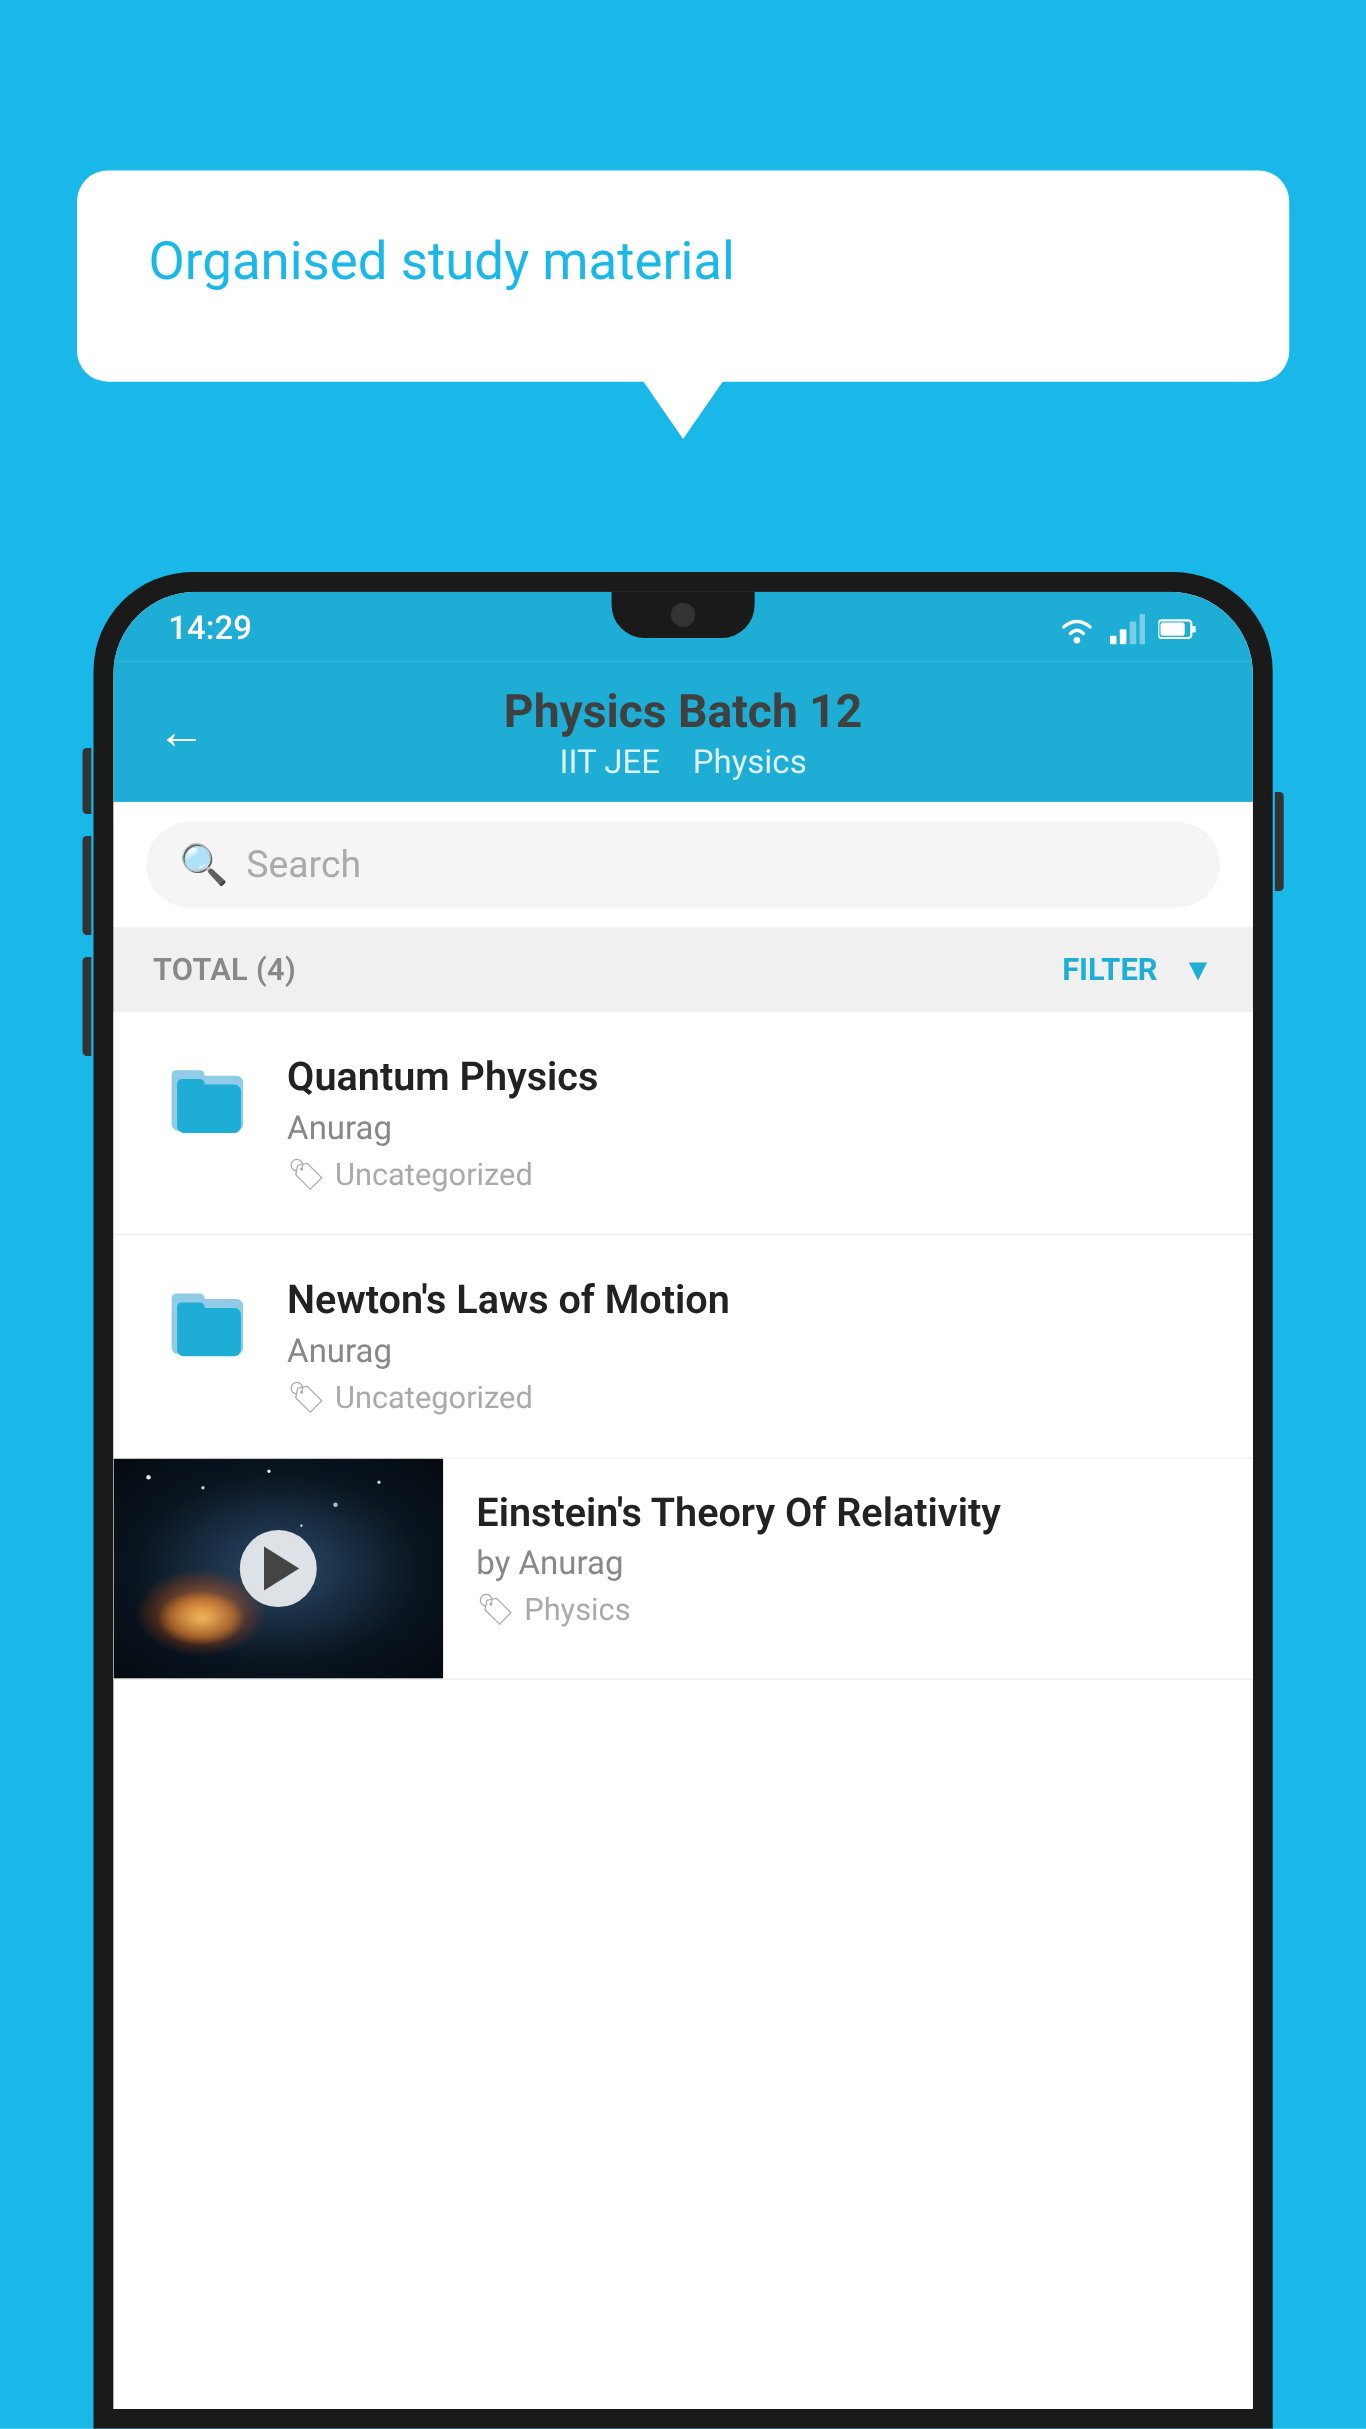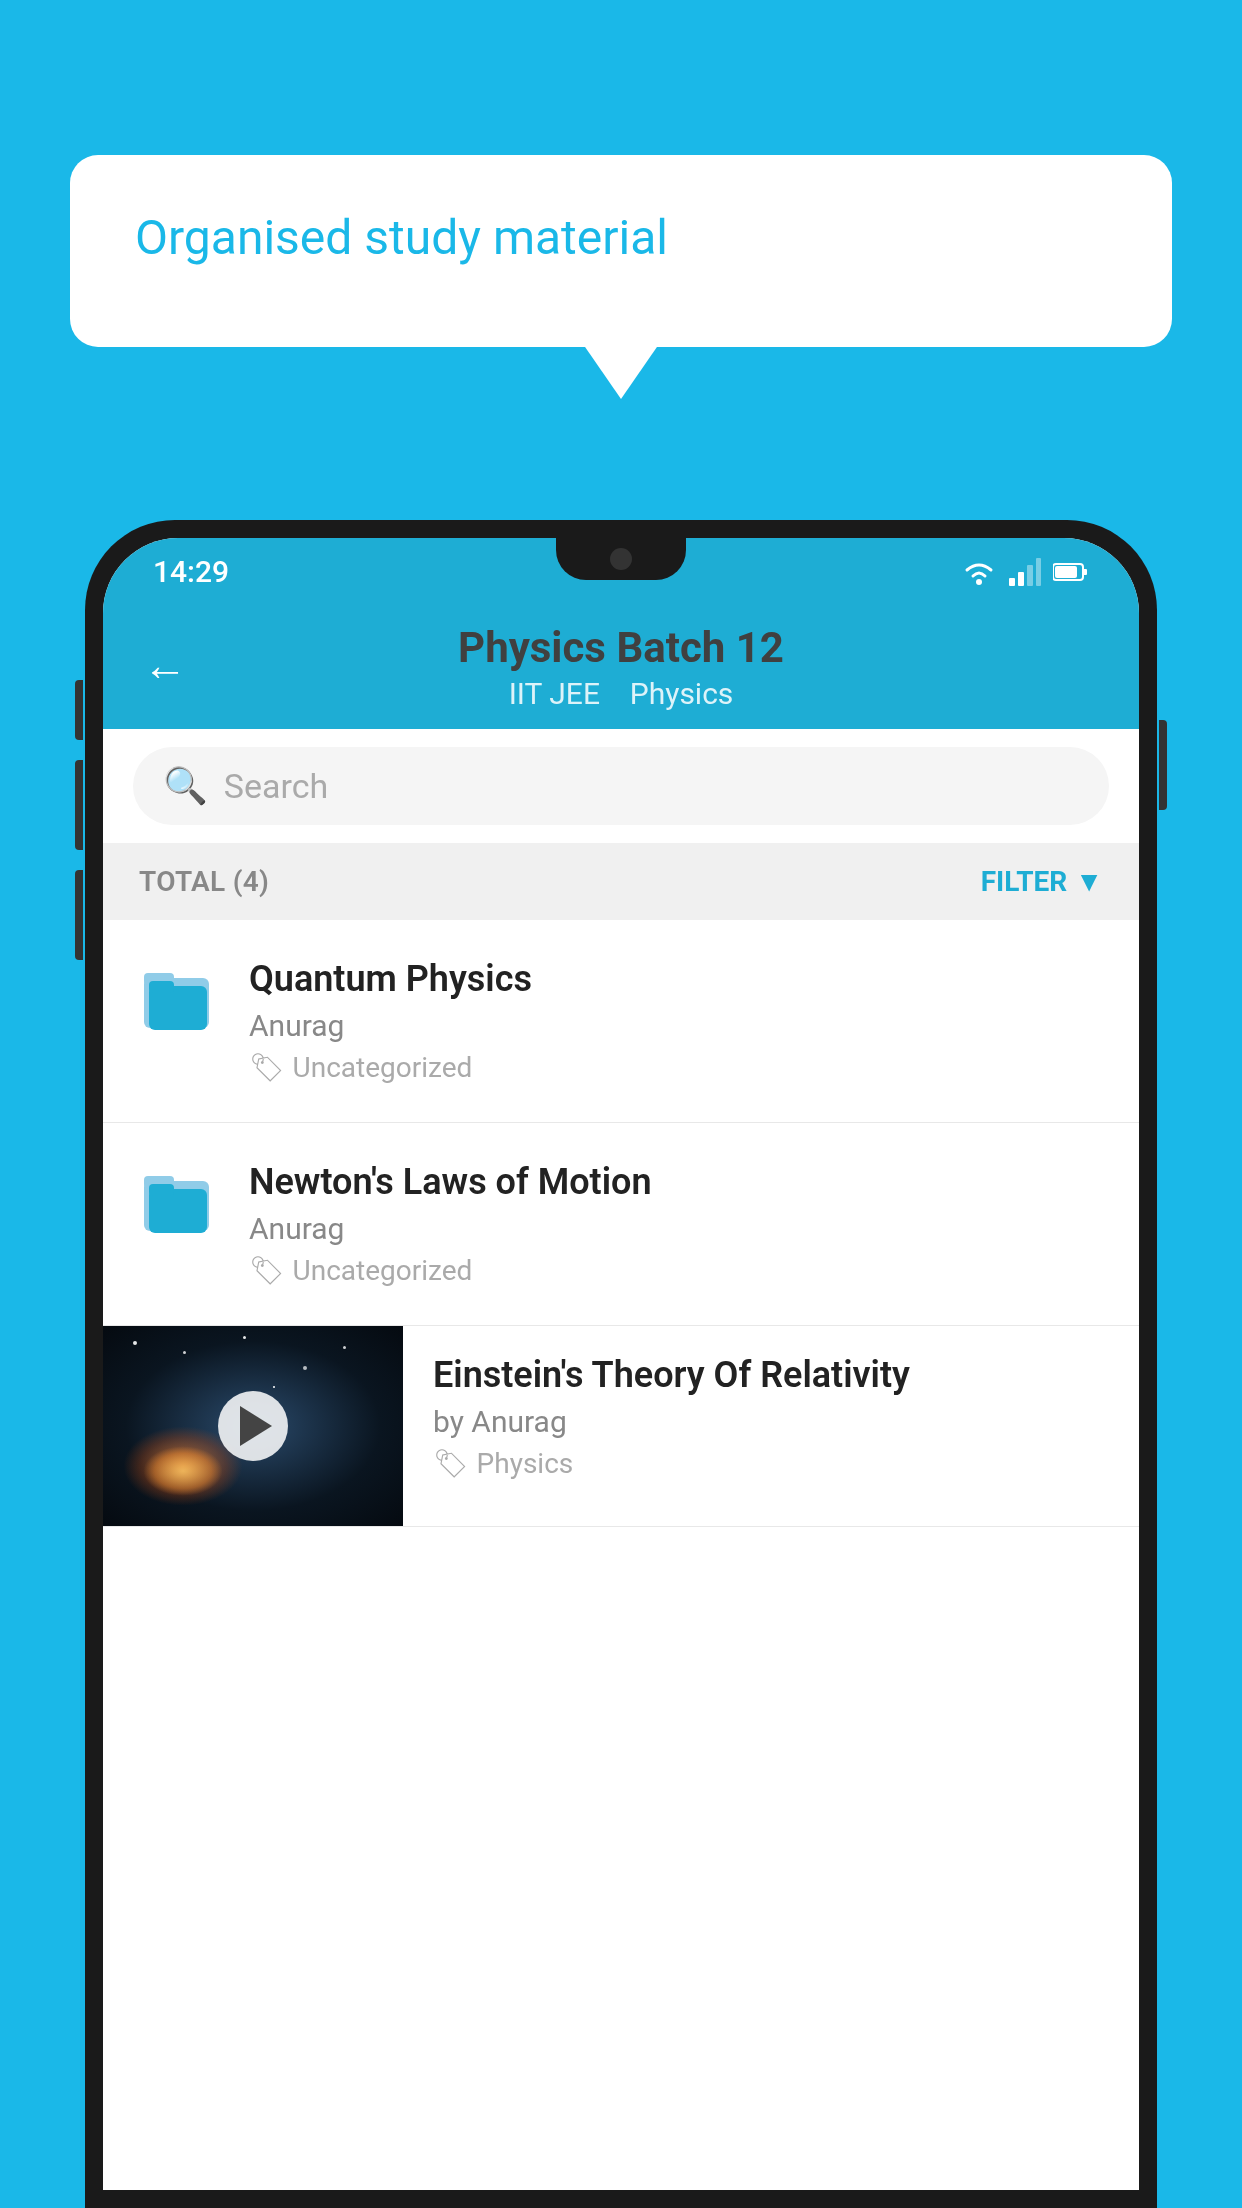--- a/index.html
+++ b/index.html
@@ -221,34 +221,34 @@
       font-weight: 600;
       letter-spacing: 0.3px;
     }
 
     .filter-btn {
       color: #1eadd4;
       font-size: 28px;
       font-weight: 700;
       display: flex;
       align-items: center;
-      gap: 8px;
+      gap: 23px;
       cursor: pointer;
     }
 
     
     .list-area {
       background: white;
       flex: 1;
     }
 
     .video-item {
       display: flex;
       align-items: flex-start;
-      padding: 38px 36px;
+      padding: 38px 48px;
       border-bottom: 1px solid #e8e8e8;
       background: white;
       gap: 30px;
     }
 
     .item-info {
       flex: 1;
     }
 
     .item-title {

